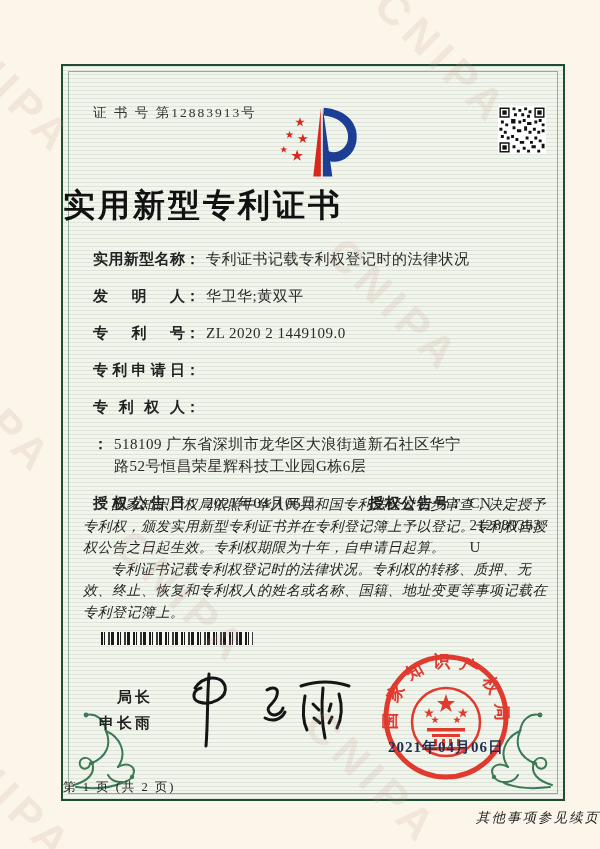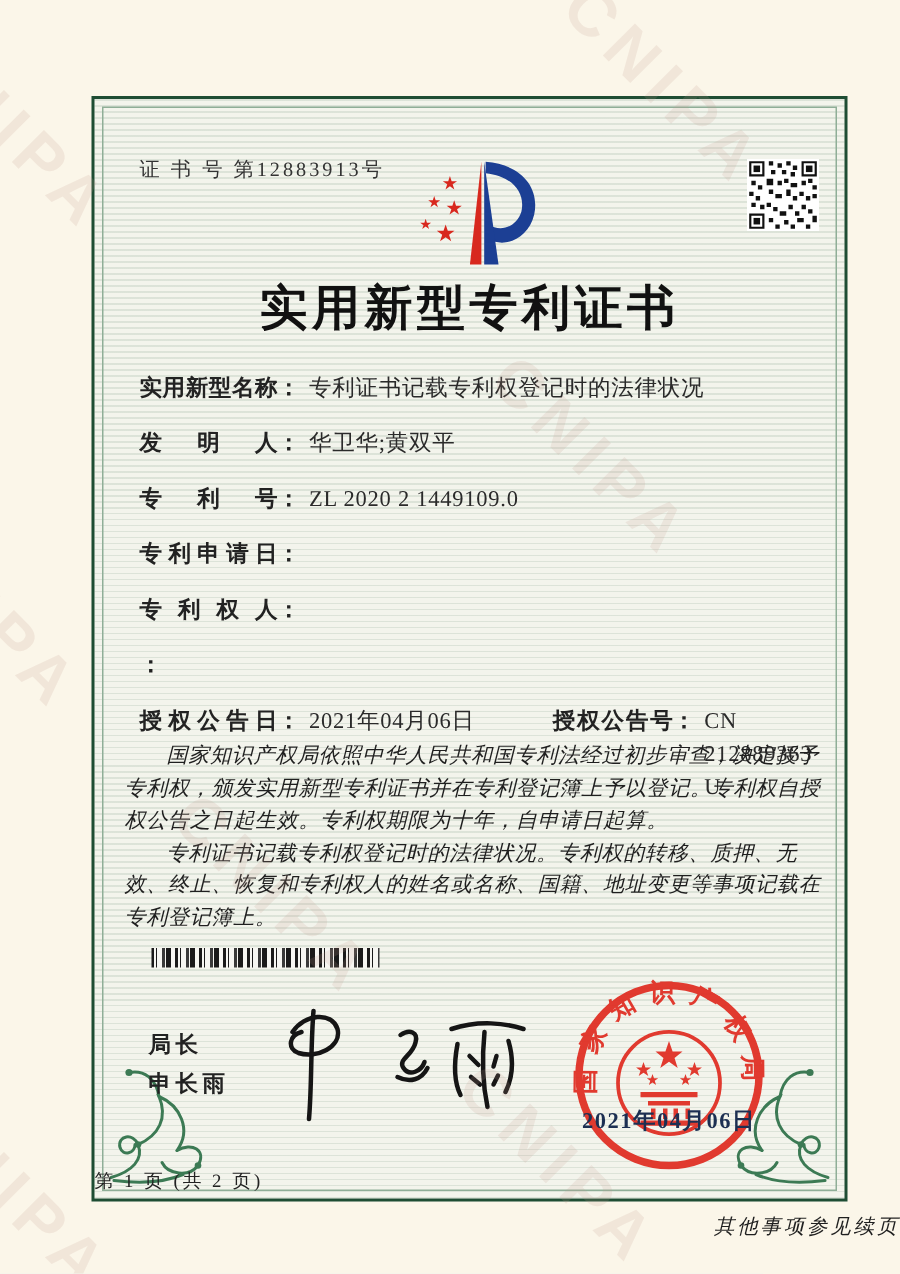--- a/index.html
+++ b/index.html
@@ -32,21 +32,21 @@
   .content { position:absolute; inset:0; z-index:4; }
   
   .cert-no {
     position:absolute; left:30px; top:38px;
     font-size:13.5px; letter-spacing:2px; color:#333;
   }
   .logo { position:absolute; left:208px; top:38px; }
   .qr { position:absolute; left:435px; top:40px; }
   .title {
     position:absolute; left:0; top:118px; width:100%;
-    text-align:center; font-size:32px; font-weight:600; letter-spacing:3px; color:#111;
+    font-size:32px; font-weight:600; letter-spacing:3px; color:#111;
   }
   
   .rows { position:absolute; left:30px; top:182px; width:452px;
           display:flex; flex-direction:column; gap:15px; font-size:15px; }
   .row { display:flex; line-height:22px; }
   .lbl { display:inline-block; width:92px; font-weight:600;
          text-align:justify; text-align-last:justify; flex:none; color:#222; }
   .colon { flex:none; font-weight:600; margin-right:6px; color:#222; }
   .val { flex:1; letter-spacing:0.5px; }
   .grant-pair2 { display:flex; margin-left:52px; }
@@ -58,21 +58,21 @@
   
   .barcode {
     position:absolute; left:38px; top:566px; width:152px; height:13px;
     background:repeating-linear-gradient(90deg,
       #1a1a1a 0 2px, #f6f6f2 2px 3px, #1a1a1a 3px 4px, #f6f6f2 4px 7px,
       #3a3a3a 7px 9px, #f6f6f2 9px 10px, #1a1a1a 10px 13px, #f6f6f2 13px 16px);
   }
   
   .officer { position:absolute; left:36px; top:618px;
              font-family:"Liberation Sans", sans-serif; font-size:15px;
-             font-weight:600; letter-spacing:3px; color:#222; line-height:26px; }
+             font-weight:600; letter-spacing:3px; color:#222; line-height:26px;text-align:right; }
   .signature { position:absolute; left:118px; top:594px; }
   .seal { position:absolute; left:318px; top:586px; }
   .stamp-date {
     position:absolute; left:303px; top:672px; width:160px; text-align:center;
     font-size:15px; font-weight:700; letter-spacing:1px; color:#1c2f52; z-index:6;
   }
   .page-info { position:absolute; left:0; top:713px; width:100%; 
                font-size:12.5px; letter-spacing:2px; color:#222; }
   .continuation { position:absolute; left:0; top:809px; width:100%; text-align:right;
                   font-style:italic; font-size:13.5px; letter-spacing:2px; color:#1f1f1f; z-index:5; }
@@ -180,20 +180,21 @@
       <div class="row">
         <span class="lbl">专利申请日</span>
           <span class="colon">：</span>
       </div>
       <div class="row">
         <span class="lbl">专利权人</span>
           <span class="colon">：</span>
       </div>
       <div class="row">
           <span class="colon">：</span>
+        <span class="val" style="max-width:352px">518109 广东省深圳市龙华区大浪街道新石社区华宁路52号恒昌荣星辉科技工业园G栋6层</span>
       </div>
       <div class="row">
         <span class="lbl">授权公告日</span>
           <span class="colon">：</span>
         <span class="val" style="flex:none">2021年04月06日</span>
         <span class="grant-pair2">
           <span class="lbl">授权公告号</span>
             <span class="colon">：</span>
           <span class="val">CN 212889363 U</span>
         </span>

